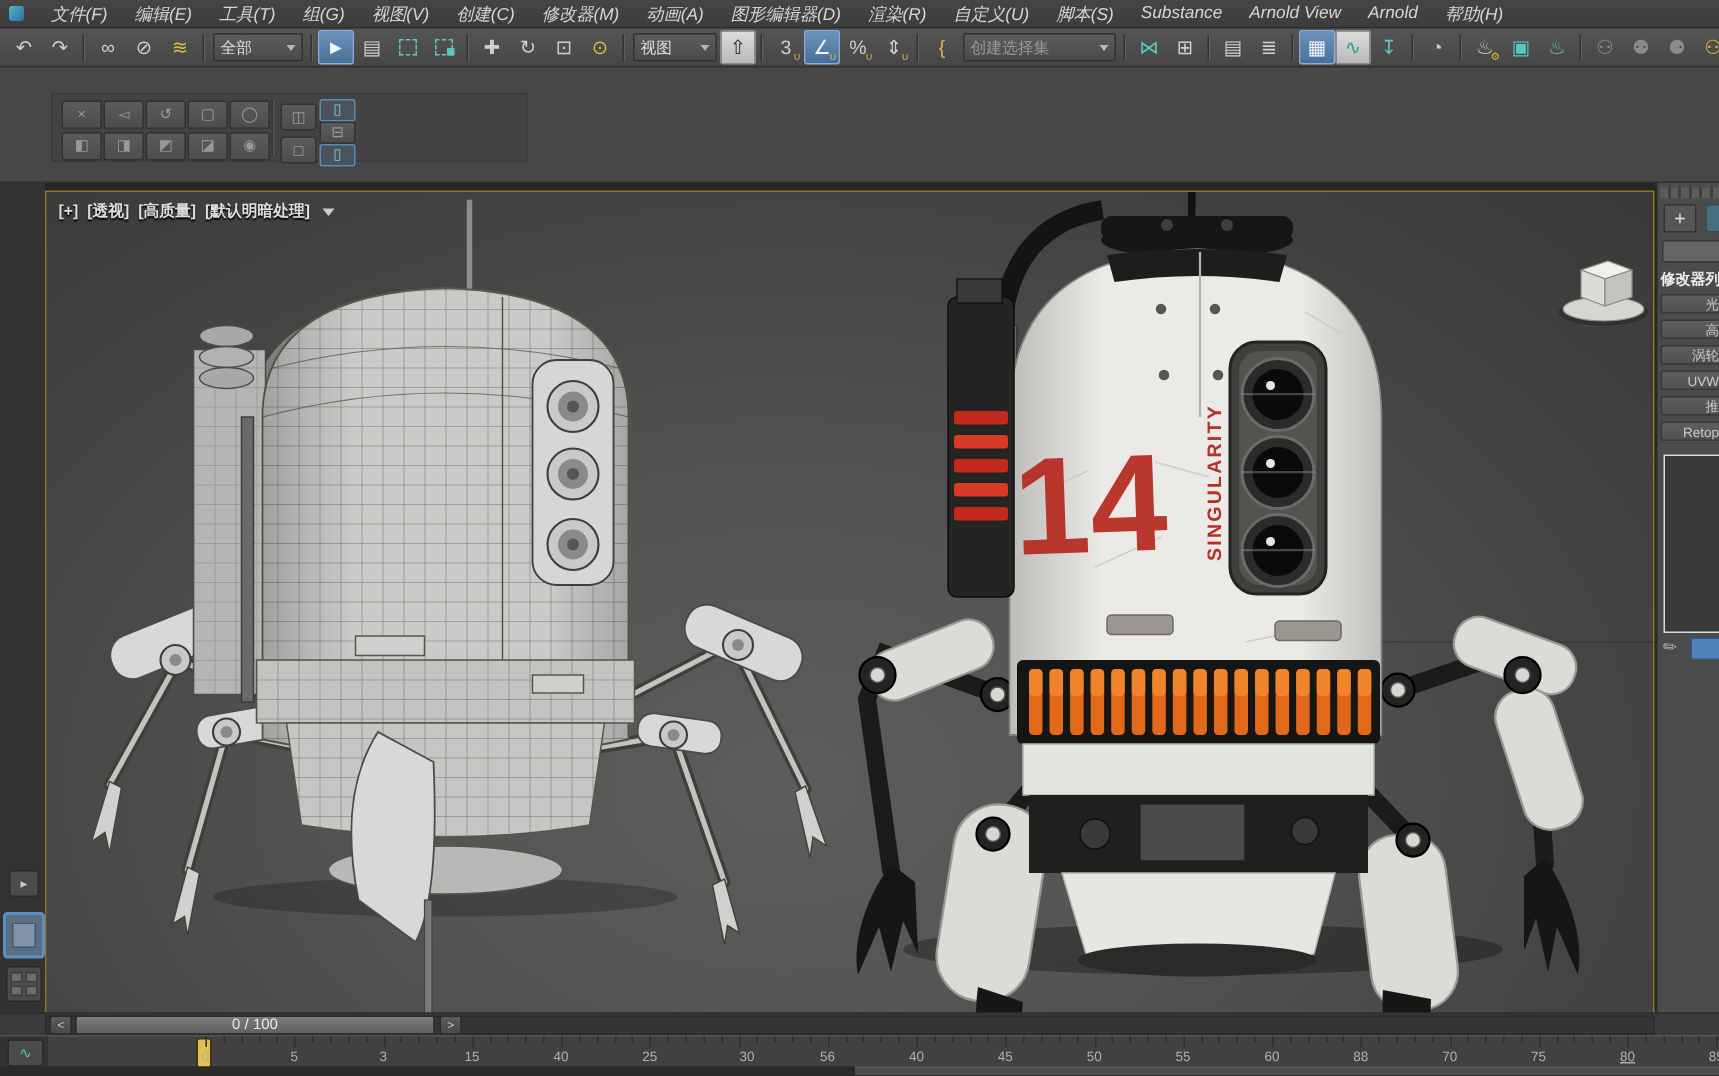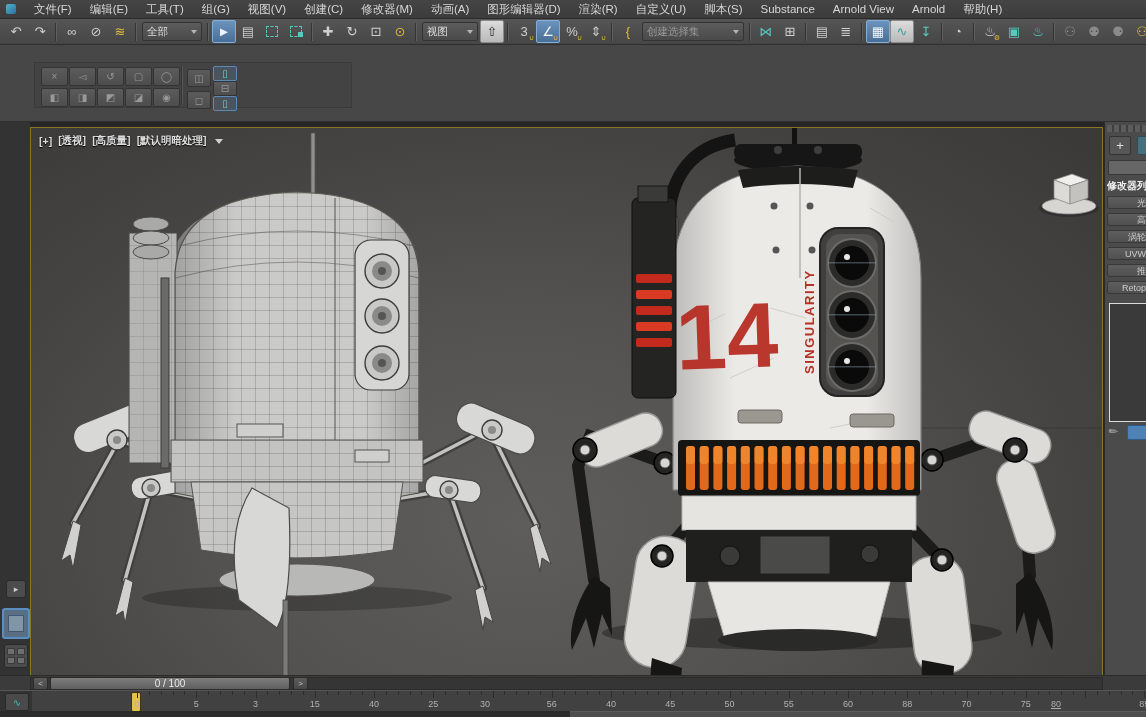--- a/index.html
+++ b/index.html
@@ -6,21 +6,21 @@
   #app{position:relative;width:1146px;height:717px;overflow:hidden;
        font-family:"Liberation Sans","DejaVu Sans",sans-serif;
        background:#3a3a3a;color:#ddd;-webkit-font-smoothing:antialiased;}
   .abs{position:absolute;}
 
   
   #menubar{left:0;top:0;width:1146px;height:19px;background:linear-gradient(#454545,#3c3c3c);
            border-bottom:1px solid #2b2b2b;display:flex;align-items:center;gap:18px;
            padding-left:6px;box-sizing:border-box;font-size:11.5px;color:#d6d6d6;}
   #app-icon{width:10px;height:10px;border-radius:2px;background:linear-gradient(135deg,#4fb6c9,#2b6ea0);flex:0 0 auto;}
-  .menu-item{white-space:nowrap;cursor:default;}
+  .menu-item{white-space:nowrap;cursor:default;font-style:italic;}
 
   
   #toolbar{left:0;top:19px;width:1146px;height:26px;background:linear-gradient(#555,#464646);
            border-bottom:1px solid #2e2e2e;display:flex;align-items:center;padding-left:4px;
            box-sizing:border-box;}
   .tsep{width:1px;height:18px;background:#333;border-right:1px solid #5f5f5f;margin:0 3px;flex:0 0 auto;}
   .tbtn{position:relative;width:22px;height:21px;display:flex;align-items:center;justify-content:center;
         border:1px solid transparent;border-radius:2px;font-size:13px;color:#cfcfcf;flex:0 0 auto;cursor:default;}
   .tbtn.active{background:linear-gradient(#6b93bd,#4a6f96);border-color:#83aed9;color:#f2f6fa;}
   .tbtn.light{background:linear-gradient(#dcdcdc,#b9b9b9);border-color:#8a8a8a;color:#2e2e2e;}
@@ -709,30 +709,30 @@
       <div class="tick" style="left: 1108.7px; height: 4px;"></div>
       <div class="tick" style="left: 1120.55px; height: 4px;"></div>
       <div class="tick" style="left: 1132.4px; height: 4px;"></div>
       <div class="tick" style="left: 1144.25px; height: 7px;"></div>
       <div class="tick-label" style="left: 137px;">0</div>
       <div class="tick-label" style="left: 196.25px;">5</div>
       <div class="tick-label" style="left: 255.5px;">3</div>
       <div class="tick-label" style="left: 314.75px;">15</div>
       <div class="tick-label" style="left: 374px;">40</div>
       <div class="tick-label" style="left: 433.25px;">25</div>
-      <div class="tick-label" style="left: 485px;">30</div>
+      <div class="tick-label" style="left: 498px;">30</div>
       <div class="tick-label" style="left: 551.75px;">56</div>
       <div class="tick-label" style="left: 611px;">40</div>
       <div class="tick-label" style="left: 670.25px;">45</div>
       <div class="tick-label" style="left: 729.5px;">50</div>
       <div class="tick-label" style="left: 788.75px;">55</div>
       <div class="tick-label" style="left: 848px;">60</div>
       <div class="tick-label" style="left: 907.25px;">88</div>
       <div class="tick-label" style="left: 966.5px;">70</div>
       <div class="tick-label" style="left: 1025.75px;">75</div>
-      <div class="tick-label" style="left: 1056px; text-decoration: underline;">80</div>
+      <div class="tick-label" style="left: 1085px; text-decoration: underline;">80</div>
       <div class="tick-label" style="left: 1144.25px;">85</div>
     </div>
 
   <div id="statusstrip" class="abs">
     <div id="status-light"></div>
   </div>
 </div>
 
 </body></html>

